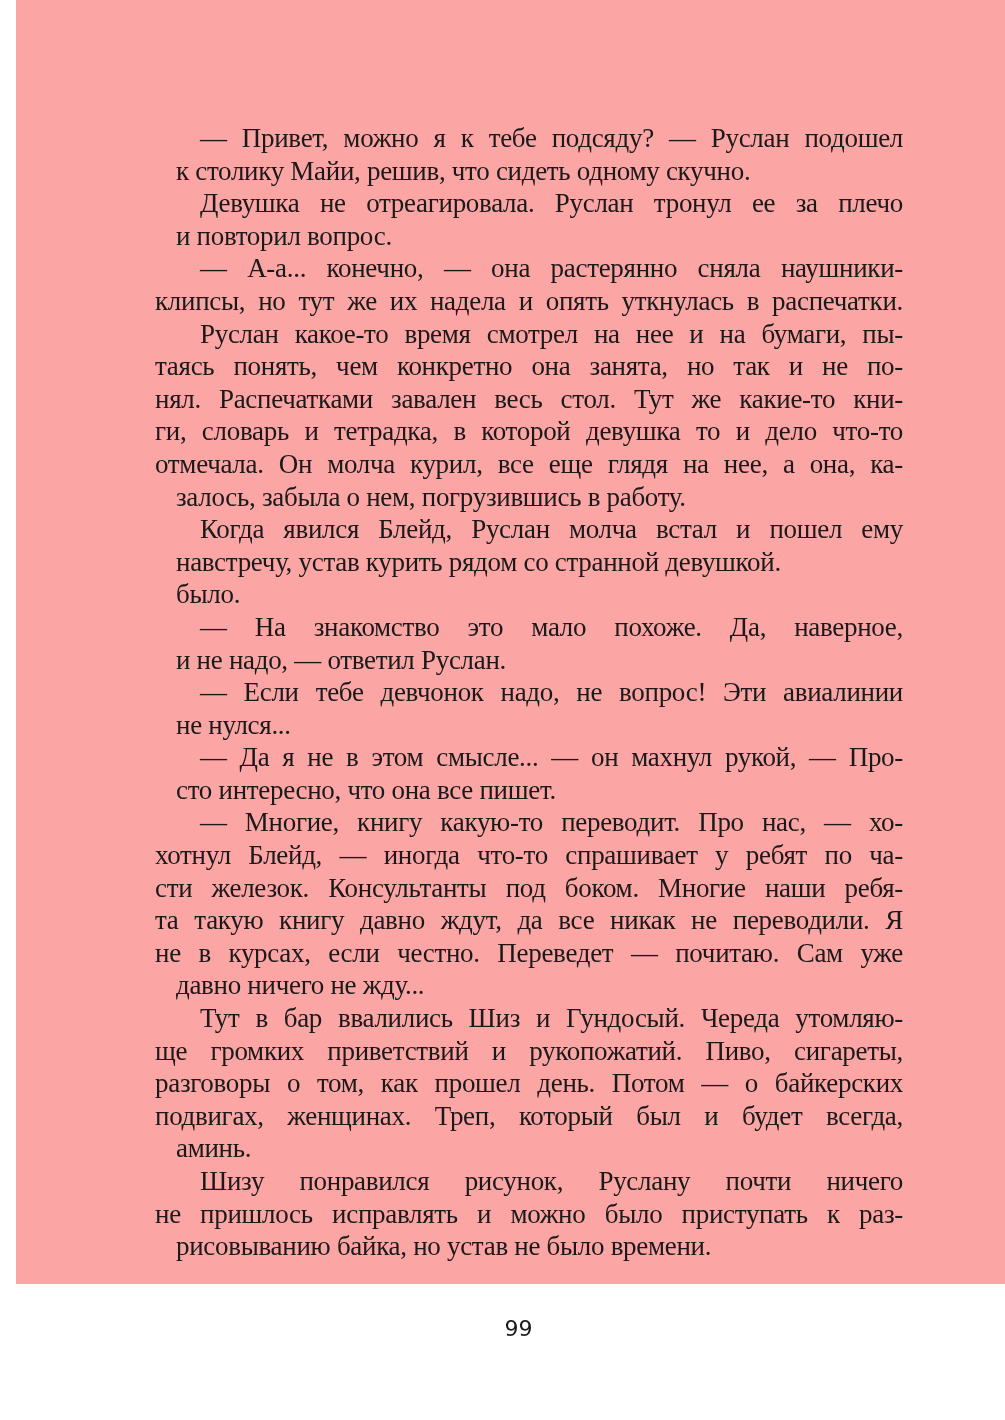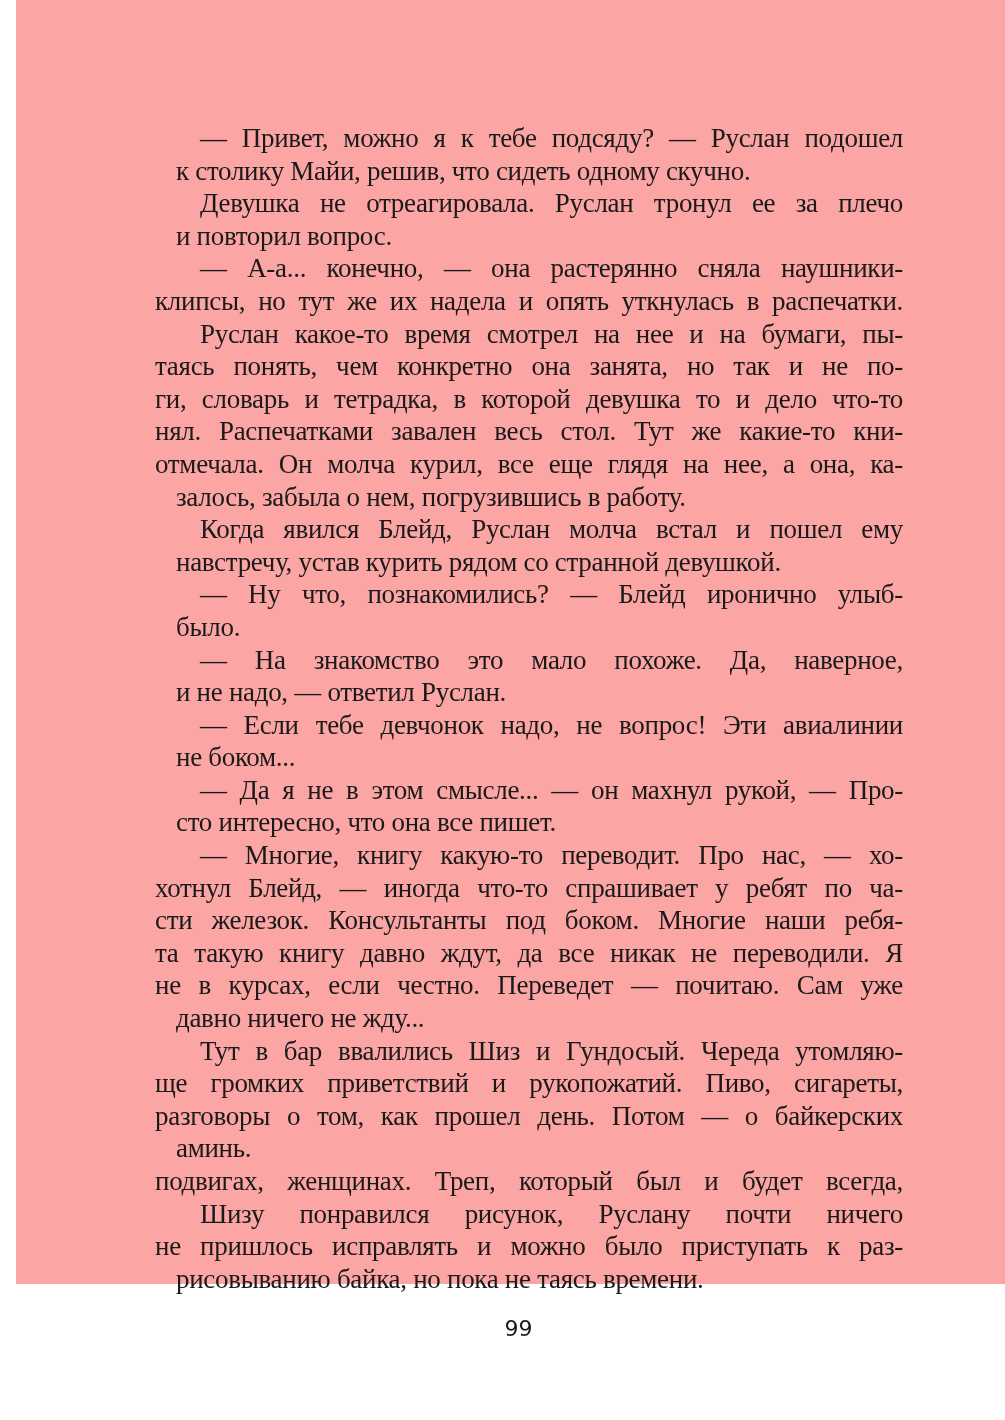--- a/index.html
+++ b/index.html
@@ -32,43 +32,42 @@
 <div class="page">
   <div class="text-block" id="text-block">
       <span class="line first">— Привет, можно я к тебе подсяду? — Руслан подошел</span>
       <span class="line last">к столику Майи, решив, что сидеть одному скучно.</span>
       <span class="line first">Девушка не отреагировала. Руслан тронул ее за плечо</span>
       <span class="line last">и повторил вопрос.</span>
       <span class="line first">— А-а... конечно, — она растерянно сняла наушники-</span>
       <span class="line">клипсы, но тут же их надела и опять уткнулась в распечатки.</span>
       <span class="line first">Руслан какое-то время смотрел на нее и на бумаги, пы-</span>
       <span class="line">таясь понять, чем конкретно она занята, но так и не по-</span>
+      <span class="line">нял. Распечатками завален весь стол. Тут же какие-то кни-</span>
       <span class="line">ги, словарь и тетрадка, в которой девушка то и дело что-то</span>
-      <span class="line">нял. Распечатками завален весь стол. Тут же какие-то кни-</span>
       <span class="line">отмечала. Он молча курил, все еще глядя на нее, а она, ка-</span>
       <span class="line last">залось, забыла о нем, погрузившись в работу.</span>
       <span class="line first">Когда явился Блейд, Руслан молча встал и пошел ему</span>
       <span class="line last">навстречу, устав курить рядом со странной девушкой.</span>
-      <span class="line first">— Ну что, познакомились? — Блейд иронично улыб-</span>
       <span class="line last">было.</span>
       <span class="line first">— На знакомство это мало похоже. Да, наверное,</span>
       <span class="line last">и не надо, — ответил Руслан.</span>
       <span class="line first">— Если тебе девчонок надо, не вопрос! Эти авиалинии</span>
-      <span class="line last">не боком...</span>
+      <span class="line last">не нулся...</span>
       <span class="line first">— Да я не в этом смысле... — он махнул рукой, — Про-</span>
       <span class="line last">сто интересно, что она все пишет.</span>
       <span class="line first">— Многие, книгу какую-то переводит. Про нас, — хо-</span>
       <span class="line">хотнул Блейд, — иногда что-то спрашивает у ребят по ча-</span>
       <span class="line">сти железок. Консультанты под боком. Многие наши ребя-</span>
       <span class="line">та такую книгу давно ждут, да все никак не переводили. Я</span>
       <span class="line">не в курсах, если честно. Переведет — почитаю. Сам уже</span>
       <span class="line last">давно ничего не жду...</span>
       <span class="line first">Тут в бар ввалились Шиз и Гундосый. Череда утомляю-</span>
       <span class="line">ще громких приветствий и рукопожатий. Пиво, сигареты,</span>
       <span class="line">разговоры о том, как прошел день. Потом — о байкерских</span>
+      <span class="line">подвигах, женщинах. Треп, который был и будет всегда,</span>
       <span class="line last">аминь.</span>
-      <span class="line">подвигах, женщинах. Треп, который был и будет всегда,</span>
       <span class="line first">Шизу понравился рисунок, Руслану почти ничего</span>
       <span class="line">не пришлось исправлять и можно было приступать к раз-</span>
-      <span class="line last">рисовыванию байка, но пока не таясь времени.</span>
+      <span class="line last">рисовыванию байка, но устав не было времени.</span>
     </div>
   <div class="page-number">99</div>
 </div>
 
 </body></html>

